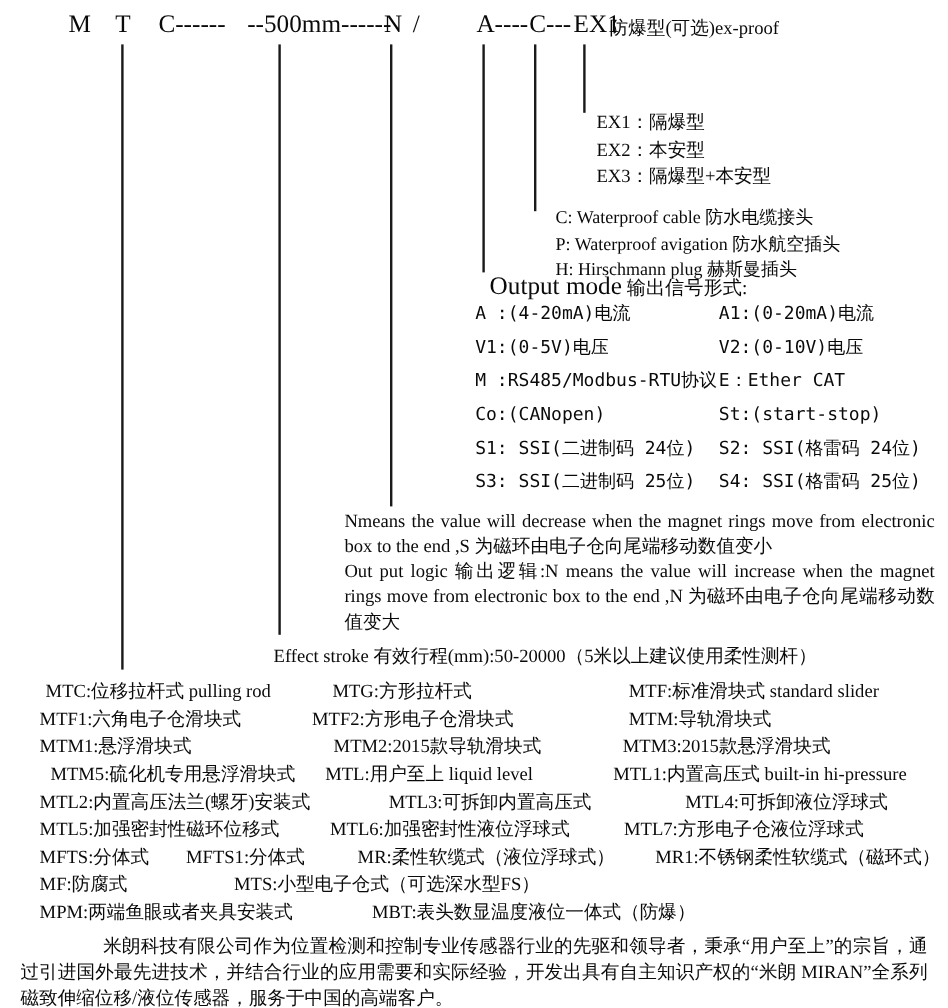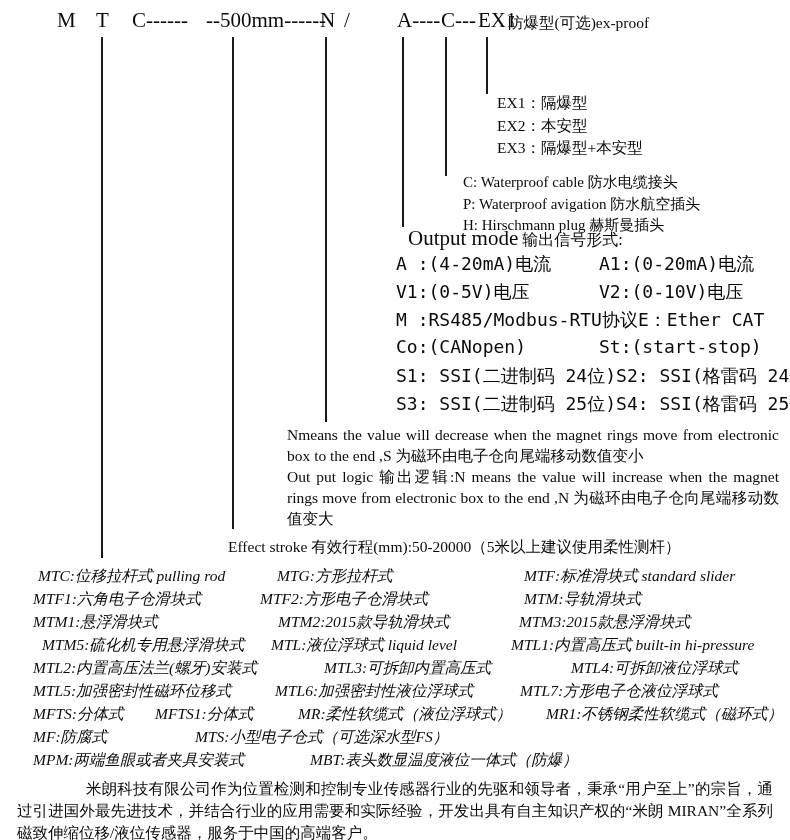--- a/index.html
+++ b/index.html
@@ -23,31 +23,31 @@
   .vl6{left:486px;top:37px;height:57px}
   
   .ex-block{position:absolute;left:497px;top:92px;font-size:15.5px;line-height:22.5px;white-space:nowrap;}
   
   .conn-block{position:absolute;left:463px;top:172px;font-size:15px;line-height:21.5px;white-space:nowrap;}
   
   .out-title{position:absolute;left:408px;top:226px;white-space:nowrap;text-align:right;}
   .out-title .en{font-size:21px;}
   .out-title .zh{font-size:16px;}
   .out-rows{position:absolute;left:396px;top:252px;width:392px;
-    font-family:"DejaVu Sans Mono","Liberation Mono",monospace;font-size:18px;}
+    font-family:"DejaVu Sans Mono","Liberation Mono",monospace;font-size:15px;}
   .out-row{display:flex;height:28px;align-items:flex-start;white-space:nowrap;}
   .out-left{flex:0 0 203px;}
   
   .logic{position:absolute;left:287px;top:424px;width:492px;font-size:15.5px;
     line-height:21px;text-align:justify;}
   .logic p{margin:0;}
   
   .effect{position:absolute;left:228px;top:537px;font-size:15.5px;white-space:nowrap;}
   
-  .mi{position:absolute;font-size:15.5px;white-space:nowrap;font-style:italic;}
+  .mi{position:absolute;font-size:15.5px;white-space:nowrap;}
   .r1c1{left:38px;top:566px}.r1c2{left:277px;top:566px}.r1c3{left:524px;top:566px}
   .r2c1{left:33px;top:589px}.r2c2{left:260px;top:589px}.r2c3{left:524px;top:589px}
   .r3c1{left:33px;top:612px}.r3c2{left:278px;top:612px}.r3c3{left:519px;top:612px}
   .r4c1{left:42px;top:635px}.r4c2{left:271px;top:635px}.r4c3{left:511px;top:635px}
   .r5c1{left:33px;top:658px}.r5c2{left:324px;top:658px}.r5c3{left:571px;top:658px}
   .r6c1{left:33px;top:681px}.r6c2{left:275px;top:681px}.r6c3{left:520px;top:681px}
   .r7c1{left:33px;top:704px}.r7c2{left:155px;top:704px}.r7c3{left:298px;top:704px}.r7c4{left:546px;top:704px}
   .r8c1{left:33px;top:727px}.r8c2{left:195px;top:727px}
   .r9c1{left:33px;top:750px}.r9c2{left:310px;top:750px}
   
@@ -133,21 +133,21 @@
     <span class="mi r1c1">MTC:位移拉杆式 pulling rod</span>
     <span class="mi r1c2">MTG:方形拉杆式</span>
     <span class="mi r1c3">MTF:标准滑块式 standard slider</span>
     <span class="mi r2c1">MTF1:六角电子仓滑块式</span>
     <span class="mi r2c2">MTF2:方形电子仓滑块式</span>
     <span class="mi r2c3">MTM:导轨滑块式</span>
     <span class="mi r3c1">MTM1:悬浮滑块式</span>
     <span class="mi r3c2">MTM2:2015款导轨滑块式</span>
     <span class="mi r3c3">MTM3:2015款悬浮滑块式</span>
     <span class="mi r4c1">MTM5:硫化机专用悬浮滑块式</span>
-    <span class="mi r4c2">MTL:液位浮球式 liquid level</span>
+    <span class="mi r4c2">MTL:用户至上 liquid level</span>
     <span class="mi r4c3">MTL1:内置高压式 built-in hi-pressure</span>
     <span class="mi r5c1">MTL2:内置高压法兰(螺牙)安装式</span>
     <span class="mi r5c2">MTL3:可拆卸内置高压式</span>
     <span class="mi r5c3">MTL4:可拆卸液位浮球式</span>
     <span class="mi r6c1">MTL5:加强密封性磁环位移式</span>
     <span class="mi r6c2">MTL6:加强密封性液位浮球式</span>
     <span class="mi r6c3">MTL7:方形电子仓液位浮球式</span>
     <span class="mi r7c1">MFTS:分体式</span>
     <span class="mi r7c2">MFTS1:分体式</span>
     <span class="mi r7c3">MR:柔性软缆式（液位浮球式）</span>

